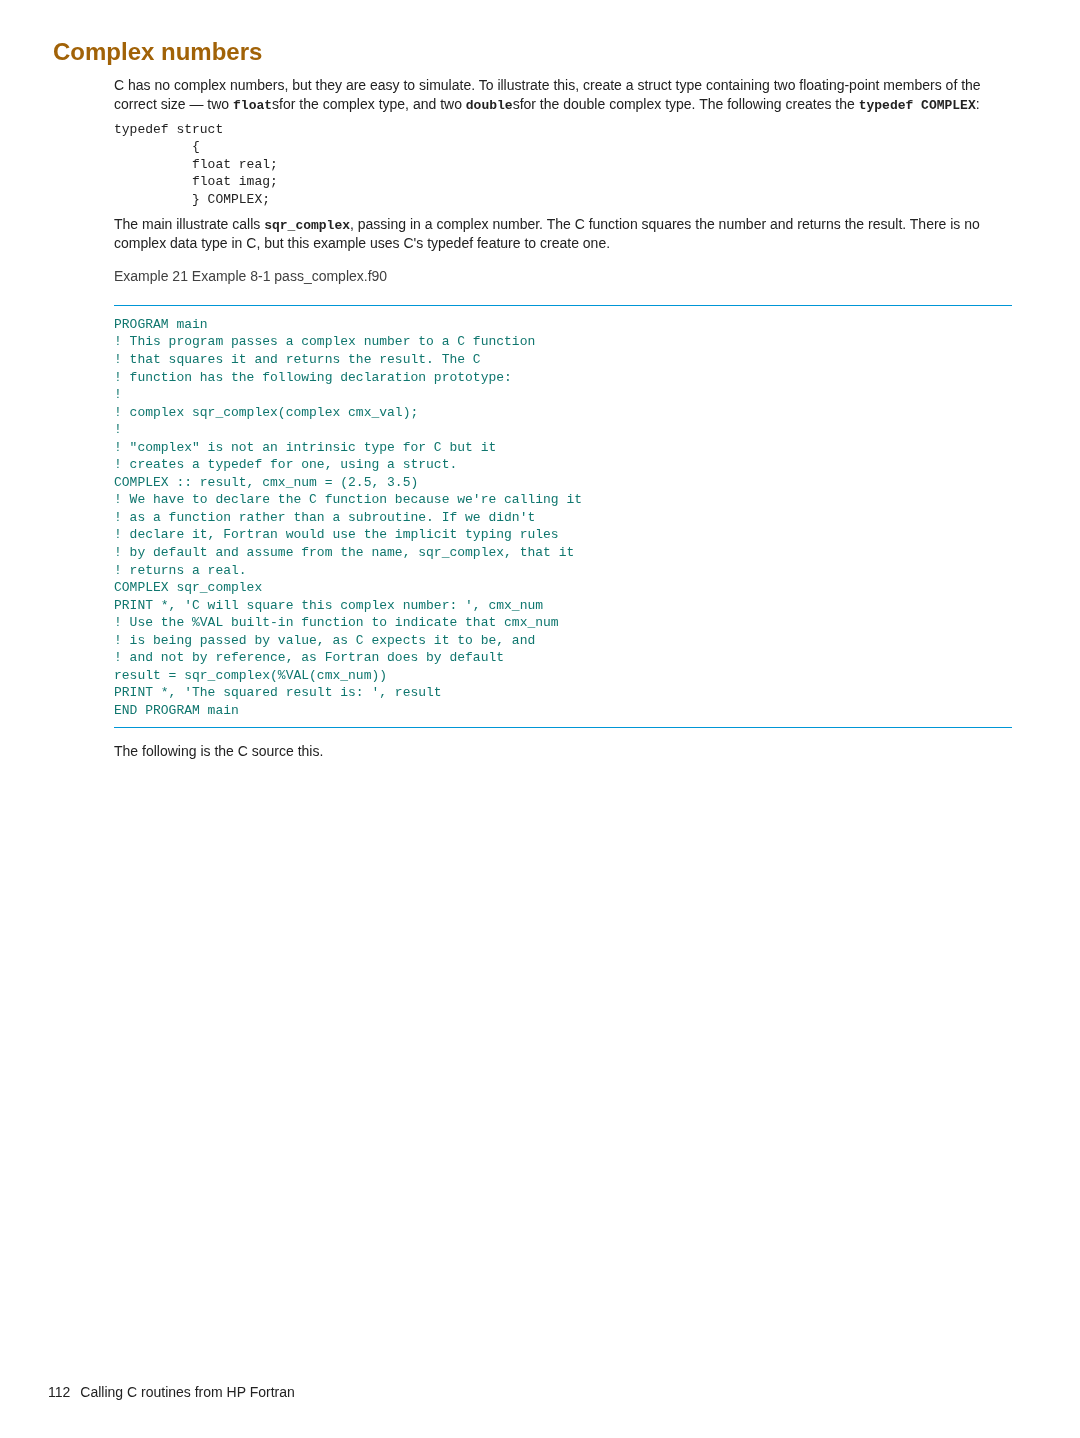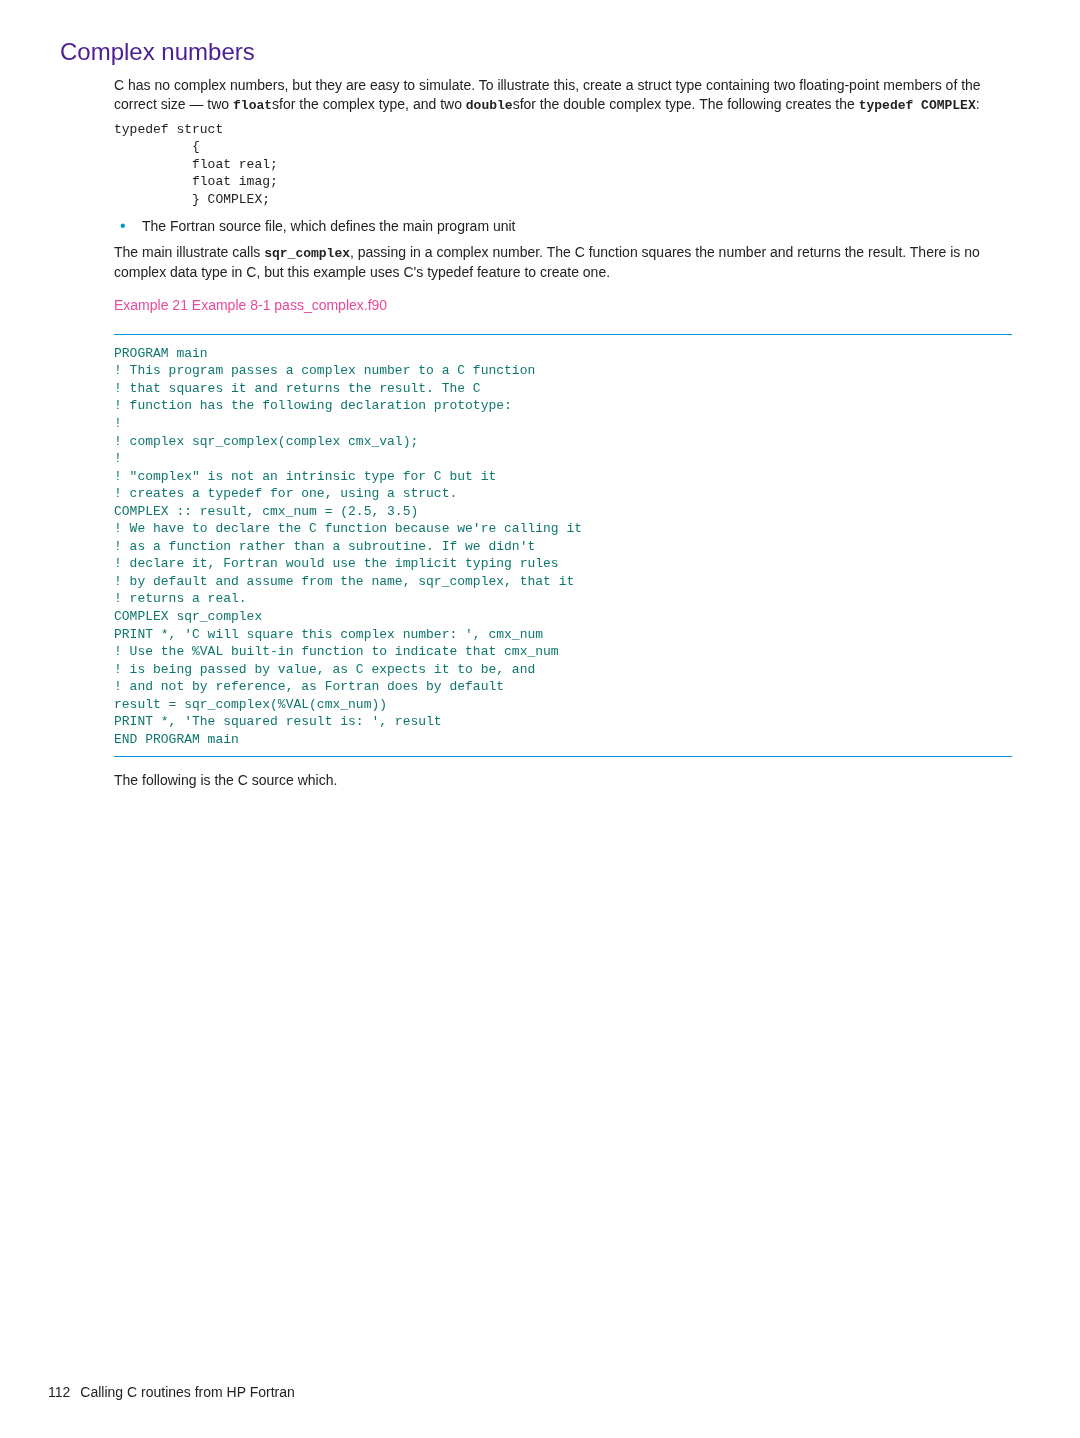--- a/index.html
+++ b/index.html
@@ -7,24 +7,24 @@
     padding: 36px 48px 36px 48px;
     font-family: "Segoe UI", "Helvetica Neue", Arial, sans-serif;
     font-weight: 300;
     font-size: 14px;
     color: #222;
     line-height: 1.35;
     width: 1080px;
     box-sizing: border-box;
   }
   .h2 {
-    color: #4c1d95;
+    color: #a16207;
     font-size: 24px;
-    font-weight: 400;
-    margin: 0 0 8px 12px;
+    font-weight: 700;
+    margin: 0 0 8px 5px;
   }
   .body-indent {
     margin-left: 66px;
     margin-right: 20px;
   }
   .para {
     margin: 6px 0;
   }
   .code-inline {
     font-family: "Courier New", monospace;
@@ -51,21 +51,21 @@
   ul.bullets li::before {
     content: "•";
     color: #0096D6;
     position: absolute;
     left: 6px;
     font-size: 16px;
     line-height: 1;
     top: 1px;
   }
   .example-title {
-    color: #ec4899;
+    color: #404040;
     font-weight: 400;
     font-size: 14px;
     margin: 14px 0 19px 0;
   }
   .example-rule {
     border: none;
     border-top: 1px solid #0096D6;
     margin: 4px 0 10px 0;
   }
   .example-code {
@@ -104,21 +104,20 @@
   </div>
 
   <div class="code-block">typedef struct
           {
           float real;
           float imag;
           } COMPLEX;</div>
 
 
   <ul class="bullets">
-    <li><span>The Fortran source file, which defines the main program unit</span></li>
   </ul>
 
 
   <div class="para">
     <span>The main illustrate calls </span><span class="code-inline">sqr_complex</span><span>, passing in a complex number. The C function squares the number and returns the result. There is no complex data type in C, but this example uses C's typedef feature to create one.</span>
   </div>
 
 
   <div class="example-title">Example 21 Example 8-1 pass_complex.f90</div>
   <hr class="example-rule">
@@ -142,19 +141,19 @@
 PRINT *, 'C will square this complex number: ', cmx_num
 ! Use the %VAL built-in function to indicate that cmx_num
 ! is being passed by value, as C expects it to be, and
 ! and not by reference, as Fortran does by default
 result = sqr_complex(%VAL(cmx_num))
 PRINT *, 'The squared result is: ', result
 END PROGRAM main</pre>
 
   <hr class="example-rule-bottom">
 
-  <div class="para">The following is the C source which.</div>
+  <div class="para">The following is the C source this.</div>
 
 </div>
 
 <div class="footer">
   <span class="page-num">112</span><span>Calling C routines from HP Fortran</span>
 </div>
 
 </body></html>

